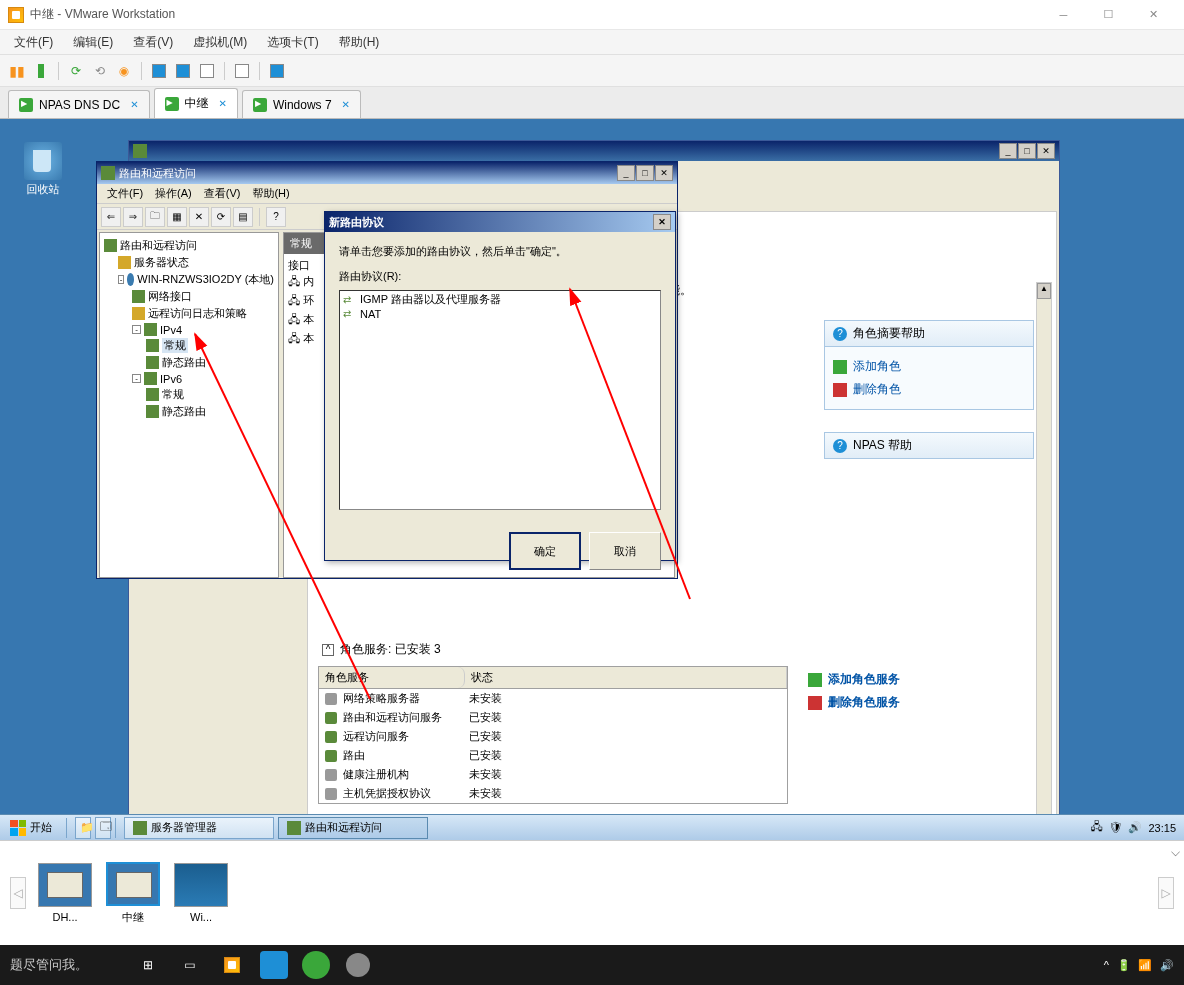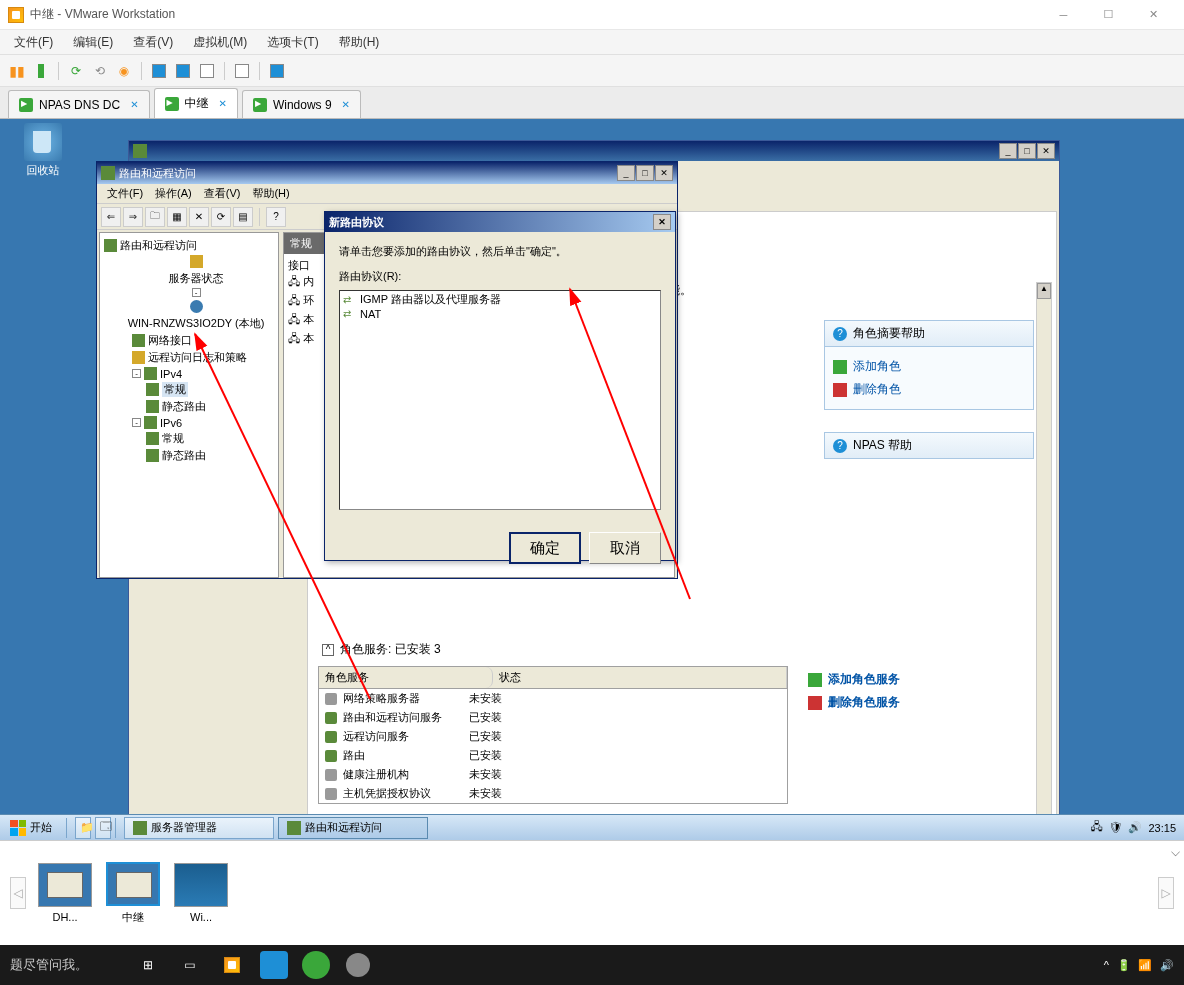--- a/index.html
+++ b/index.html
@@ -26,21 +26,21 @@
 
 .vmware-tabs { height: 32px; background: #ececec; display: flex; align-items: flex-end; padding: 0 8px; border-bottom: 1px solid #bbb;}
 .vtab { height: 28px; padding: 0 10px; display: flex; align-items: center; gap: 6px; background: #f5f5f5; border: 1px solid #bbb; border-bottom: none; margin-right: 4px; font-size: 12px; border-radius: 3px 3px 0 0; }
 .vtab.active { background: #ffffff; height: 30px; }
 .vtab-icon { width: 14px; height: 14px; background: #3aa73a; border-radius: 2px; position: relative; }
 .vtab-icon::before { content:"▶"; color: white; font-size: 8px; position: absolute; top: 1px; left: 2px; }
 .vtab-close { color: #1e8fd6; margin-left: 4px; font-size: 10px; }
 
 
 .vm-area { background: #3777b0; position: relative; height: 700px; }
-.recycle { position: absolute; left: 24px; top: 4px; text-align: center; color: white; font-size: 11px; }
+.recycle { position: absolute; left: 24px; top: 23px; text-align: center; color: white; font-size: 11px; }
 .recycle-icon { width: 38px; height: 38px; margin: 0 auto 2px; background: radial-gradient(#6eb5e5,#3a7bb0); border-radius: 3px; position:relative;}
 .recycle-icon::before{content:"";position:absolute;left:9px;top:8px;width:18px;height:22px;background:#cde7f7;border-radius:0 0 4px 4px;}
 
 
 .srvmgr { position: absolute; left: 128px; top: 21px; width: 932px; height: 805px; background: #ece9d8; border: 1px solid #3b5998; }
 .srvmgr-titlebar{height:20px;background:linear-gradient(#0a246a,#3a6ea5);display:flex;align-items:center;padding:0 4px;color:white;font-size:11px;}
 .srvmgr-body{background:#ffffff;position:absolute;left:178px;top:70px;width:750px;height:730px;padding:8px;border:1px solid #ccc;}
 
 
 .help-panel{position:absolute;right:22px;width:210px;}
@@ -71,21 +71,21 @@
 .titlebar-icon{width:14px;height:14px;background:#5a8a3a;margin-right:4px;}
 .win-ctrl-group { margin-left: auto; display: flex; gap: 1px; }
 .win-ctrl { width: 18px; height: 16px; background: #d4d0c8; border: 1px solid #888; font-size: 9px; text-align: center; line-height: 14px; color: black; }
 .rras-menu{height:20px;background:#ece9d8;display:flex;align-items:center;padding:0 4px;font-size:11px;border-bottom:1px solid #ccc;}
 .rras-menu span{padding:0 6px;}
 .rras-tb{height:26px;background:#ece9d8;display:flex;align-items:center;padding:0 4px;gap:2px;border-bottom:1px solid #ccc;}
 .rras-tbbtn{width:20px;height:20px;border:1px solid #ccc;background:#f0f0f0;display:flex;align-items:center;justify-content:center;font-size:10px;}
 .rras-body{display:flex;height:350px;}
 .rras-tree{width:180px;background:white;border:1px solid #999;margin:2px;overflow:auto;font-size:11px;padding:4px;}
 .tree-node{display:flex;align-items:center;gap:3px;padding:1px 0;white-space:nowrap;}
-.tree-indent1{padding-left:14px;flex-direction:column;}
+.tree-indent1{padding-left:14px;}
 .tree-indent2{padding-left:28px;}
 .tree-indent3{padding-left:42px;}
 .expander{width:9px;height:9px;border:1px solid #888;font-size:8px;line-height:7px;text-align:center;background:white;}
 .tree-icon{width:13px;height:13px;background:#5a8a3a;}
 .tree-icon.yellow{background:#d4a82a;}
 .tree-icon.globe{background:#3a7bb0;border-radius:50%;}
 .tree-selected{background:#d6e5f3;padding:0 2px;}
 .rras-right{flex:1;background:white;border:1px solid #999;margin:2px;}
 .rras-rhead{background:#6a6a6a;color:white;font-size:11px;padding:3px 6px;}
 .rras-list{font-size:11px;padding:4px;}
@@ -94,21 +94,21 @@
 .dialog { position: absolute; left: 324px; top: 92px; width: 352px; height: 350px; background: #ece9d8; border: 1px solid #0a246a; box-shadow: 2px 2px 6px rgba(0,0,0,0.3); z-index: 100; }
 .dlg-titlebar { height: 20px; background: linear-gradient(90deg, #0a246a, #a6caf0); display: flex; align-items: center; padding: 0 4px; color: white; font-size: 11px; font-weight: bold; }
 .dlg-body { padding: 12px 14px; font-size: 11px; }
 .dlg-list { background: white; border: 1px inset #888; height: 220px; margin-top: 6px; overflow: auto; padding: 1px; }
 .dlg-item { display: flex; align-items: center; gap: 4px; padding: 0 2px; font-size: 11px; font-family: SimSun, monospace; }
 .dlg-item.selected { background: #0a246a; color: white; }
 .proto-icon{width:13px;height:13px;position:relative;}
 .proto-icon::before{content:"⇄";font-size:10px;color:#5a8a3a;}
 .dlg-item.selected .proto-icon::before{color:white;}
 .dlg-buttons { display: flex; justify-content: flex-end; gap: 8px; padding: 10px 14px; }
-.dlg-btn { width: 72px; height: 32px; background: #ece9d8; border: 1px solid #888; font-size: 15px; border-top-color:#fff;border-left-color:#fff; }
+.dlg-btn { width: 72px; height: 38px; background: #ece9d8; border: 1px solid #888; font-size: 11px; border-top-color:#fff;border-left-color:#fff; }
 .dlg-btn.default{border:2px solid #0a246a;}
 
 
 .arrow { position: absolute; z-index: 200; pointer-events: none; }
 
 
 .taskbar { position: absolute; left: 0; bottom: 145px; width: 1184px; height: 26px; background: linear-gradient(#d7e8f7, #aecbe8); display: flex; align-items: center; font-size: 11px; border-top:1px solid #5a8ab0;}
 .start-btn { display: flex; align-items: center; gap: 4px; padding: 0 10px; height: 100%; }
 .win-logo{width:16px;height:16px;display:grid;grid-template-columns:1fr 1fr;grid-template-rows:1fr 1fr;gap:1px;}
 .win-logo>div:nth-child(1){background:#f25022;}
@@ -207,21 +207,21 @@
     <span>NPAS DNS DC</span>
     <span class="vtab-close">✕</span>
   </div>
   <div class="vtab active">
     <div class="vtab-icon"></div>
     <span>中继</span>
     <span class="vtab-close">✕</span>
   </div>
   <div class="vtab">
     <div class="vtab-icon"></div>
-    <span>Windows 9</span>
+    <span>Windows 7</span>
     <span class="vtab-close">✕</span>
   </div>
 </div>
 
 <div class="vm-area">
   <div class="recycle">
     <div class="recycle-icon"></div>
     <div>回收站</div>
   </div>
 
@@ -264,21 +264,21 @@
       </div>
 
       <div class="role-section">
         <div class="role-header">
           <span style="display:inline-block;width:12px;height:12px;border:1px solid #666;text-align:center;line-height:10px;font-size:10px;">^</span>
           <span>角色服务: 已安装 3</span>
         </div>
         <div style="display:flex;gap:20px;">
           <div class="role-table">
             <div class="role-th">
-              <div style="width:174px;border-radius:7px;">角色服务</div>
+              <div style="width:146px;border-radius:7px;">角色服务</div>
               <div style="flex:1;">状态</div>
             </div>
             <div id="role-rows">
                 <div class="role-row">
                   <div>
                     <div class="role-icon gray"></div>
                   </div>
                   <div>网络策略服务器</div>
                   <div>未安装</div>
                 </div>

